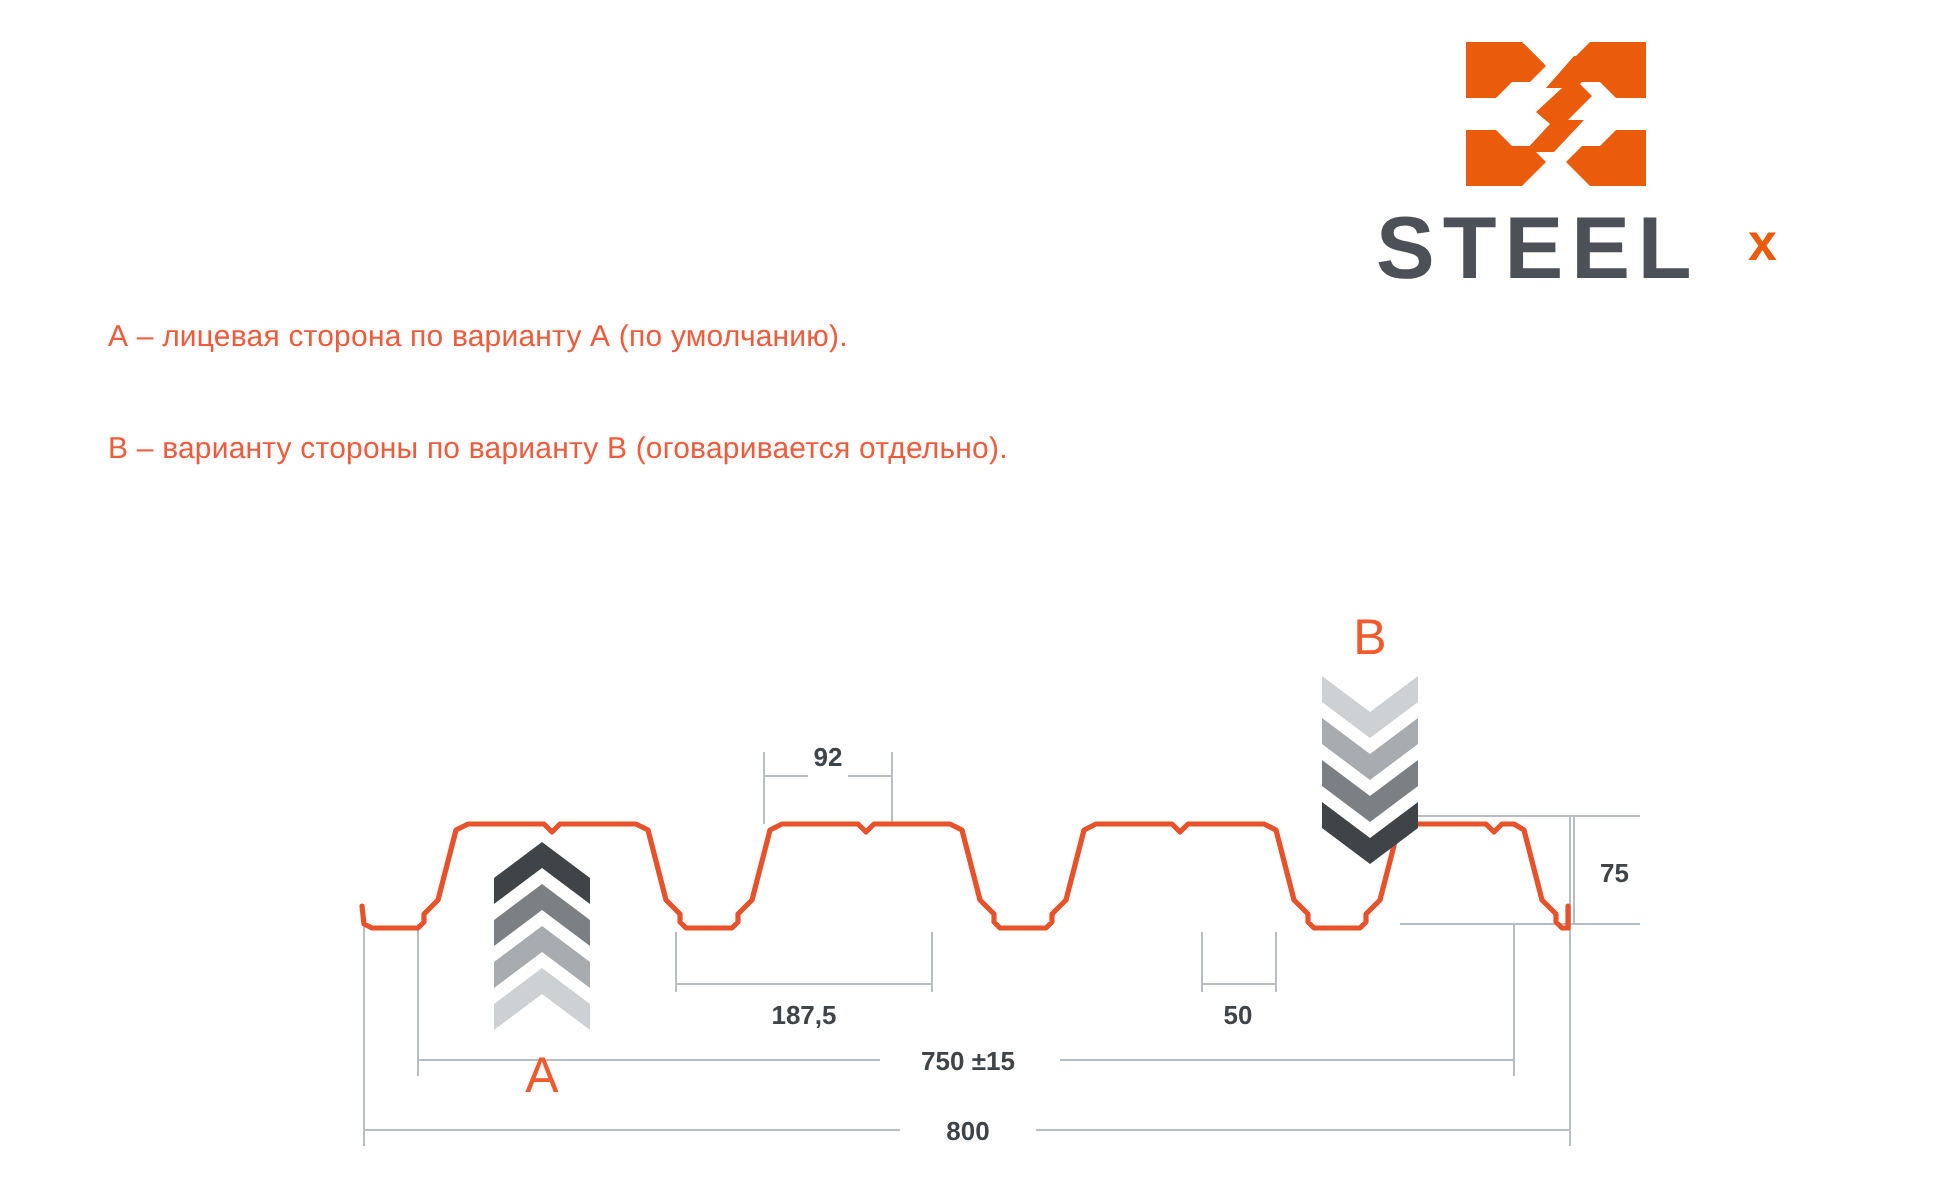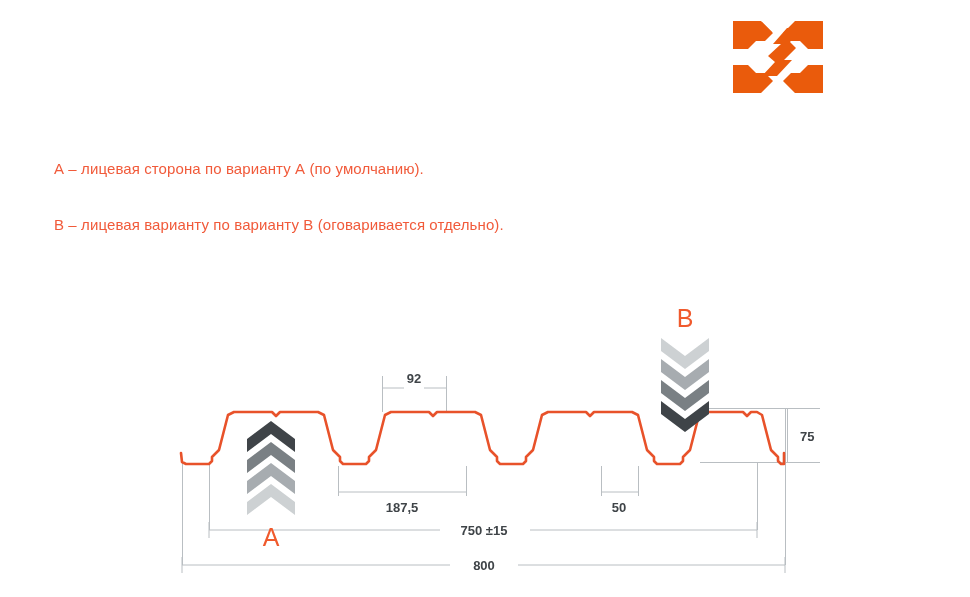--- a/index.html
+++ b/index.html
@@ -102,25 +102,31 @@
 
         <path d="M1,75 L29,75 L41,63 L33,55 L24,55 L16,47 L1,47 Z"></path>
 
         <path d="M91,75 L63,75 L51,63 L59,55 L68,55 L76,47 L91,47 Z"></path>
 
         <path d="M55,10 L70,10 L58,24 L64,30 L52,42 L60,42 L45,58 L30,58 L43,44 L36,38 L49,26 L41,26 Z"></path>
       </g>
     </svg>
   </div>
 
+  <div id="logo-wordmark">
+    <svg viewBox="0 0 220 38" width="220" height="38" xmlns="http://www.w3.org/2000/svg">
+      <text class="wordmark-text" x="0" y="31">STEEL</text>
+      <text class="wordmark-x" x="186" y="22">x</text>
+    </svg>
+  </div>
 
 </div>
 
 <div class="note-line" id="note-a">А – лицевая сторона по варианту А (по умолчанию).</div>
-<div class="note-line" id="note-b">В – лицевая варианту по варианту В (оговаривается отдельно).</div>
+<div class="note-line" id="note-b">В – варианту стороны по варианту В (оговаривается отдельно).</div>
 
 <div id="drawing">
 <svg viewBox="0 0 970 317" width="970" height="317" xmlns="http://www.w3.org/2000/svg">
 
   <g stroke="#b9bec2" stroke-width="1" fill="none" shape-rendering="crispEdges">
 
     <line x1="182" y1="182" x2="182" y2="285"></line>
     <line x1="209" y1="182" x2="209" y2="250"></line>
     <line x1="785" y1="128" x2="785" y2="285"></line>
     <line x1="757" y1="182" x2="757" y2="250"></line>

